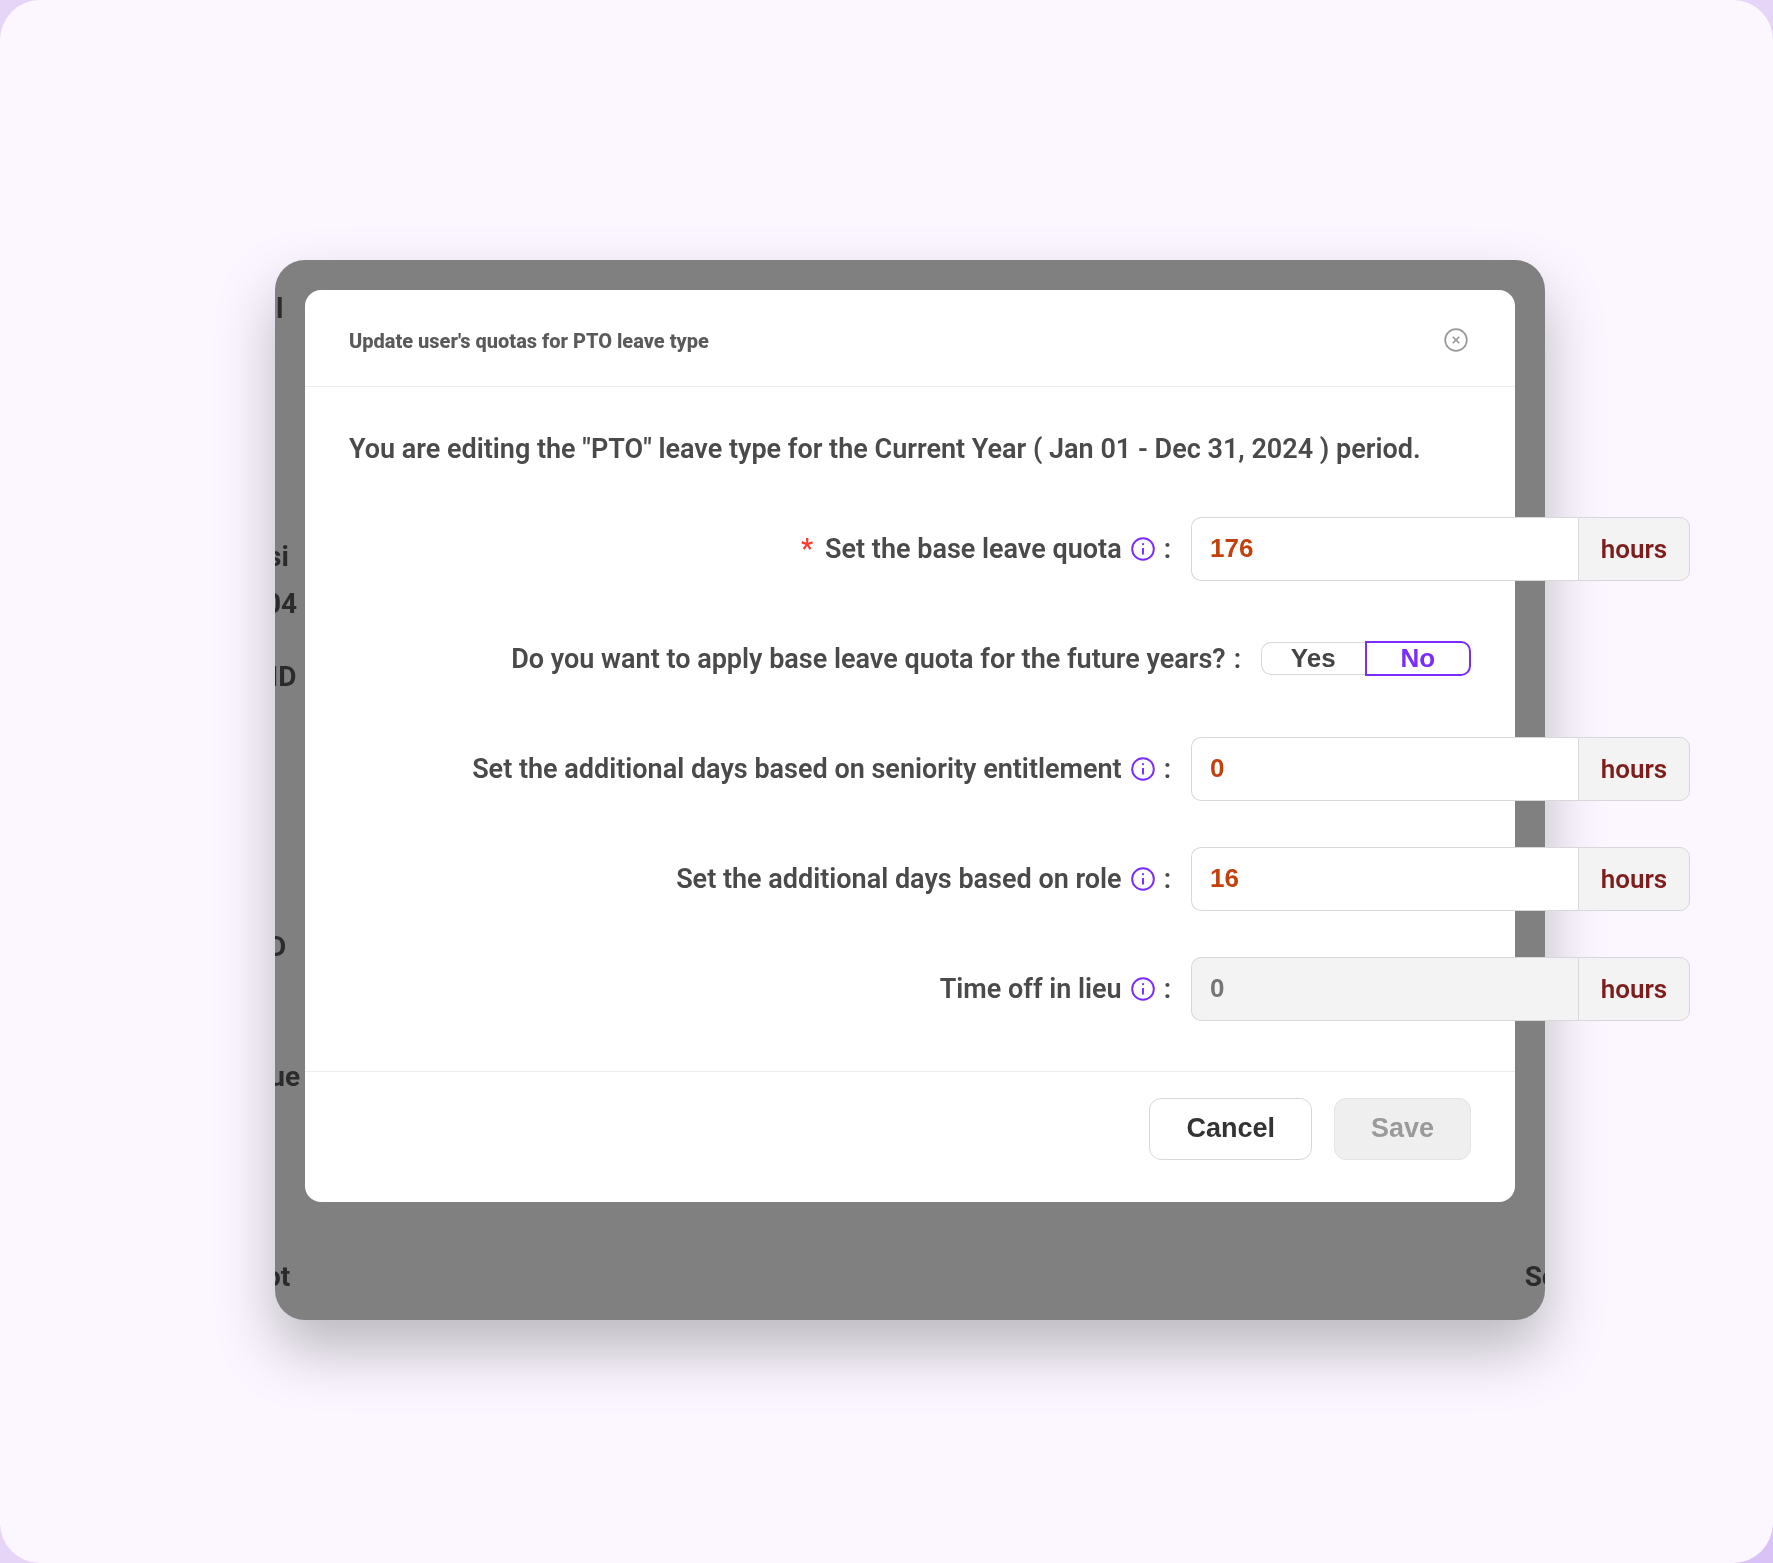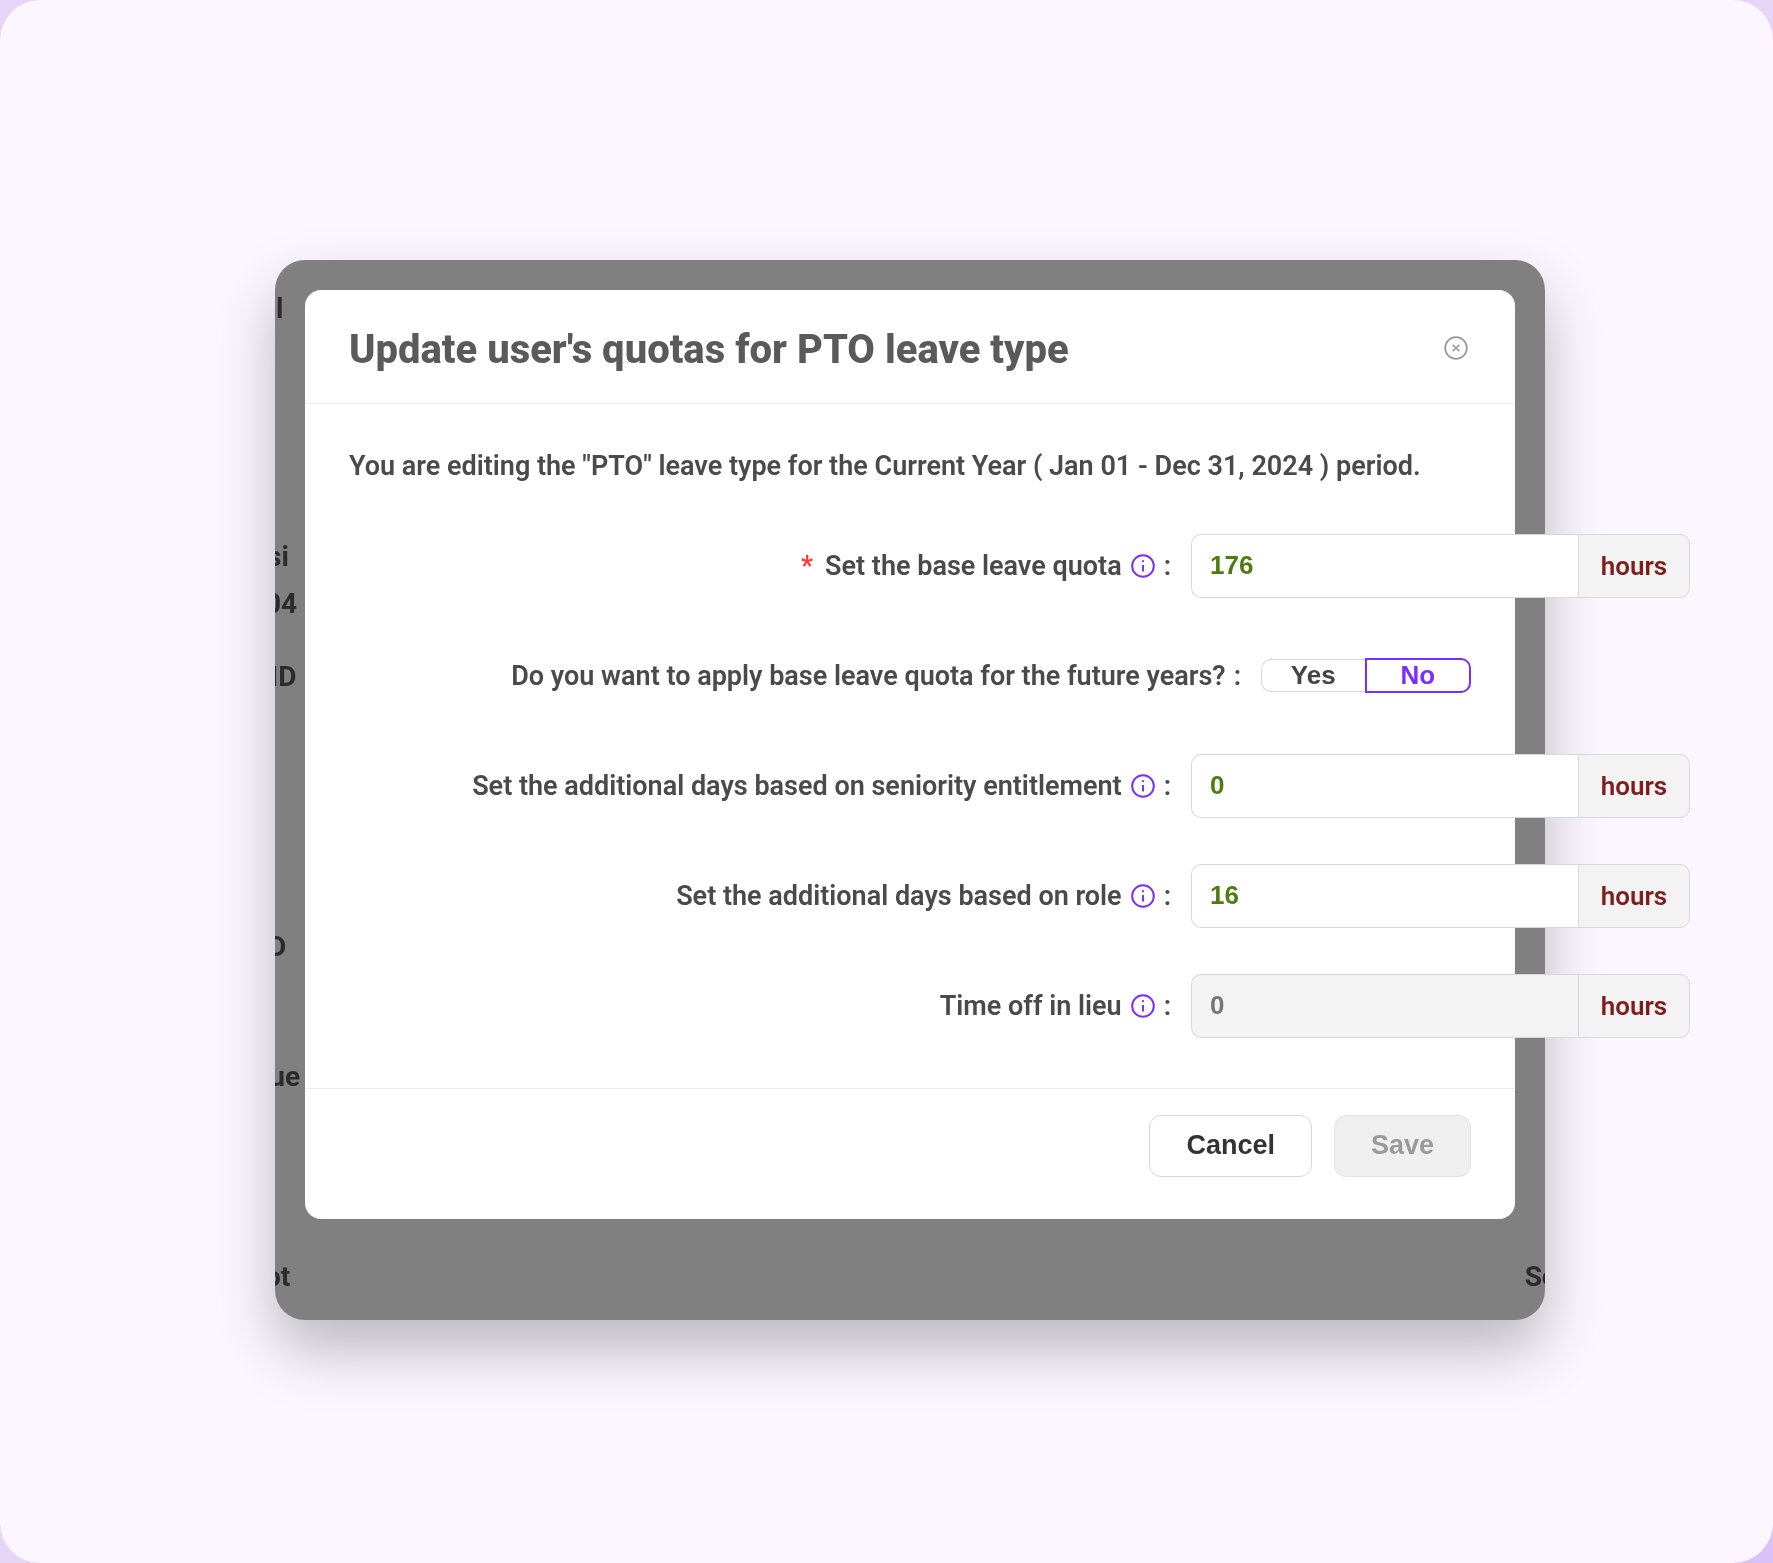--- a/index.html
+++ b/index.html
@@ -62,21 +62,21 @@
     flex-direction: column;
   }
   .modal-header {
     display: flex;
     align-items: center;
     justify-content: space-between;
     padding: 36px 44px 30px 44px;
     border-bottom: 1px solid #ececec;
   }
   .modal-title {
-    font-size: 40px;
+    font-size: 20px;
     font-weight: 800;
     color: #5a5a5a;
   }
   .close-btn {
     width: 30px; height: 30px;
     display:flex; align-items:center; justify-content:center;
     color: #9a9a9a;
     cursor: pointer;
     background: none; border: none;
   }
@@ -124,21 +124,21 @@
     width: 280px; height: 64px;
   }
   .num-input {
     flex: 1;
     border: 1.5px solid #d8d8d8;
     border-right: none;
     border-radius: 10px 0 0 10px;
     padding: 0 18px;
     font-size: 26px;
     font-weight: 600;
-    color: #4d7c0f;
+    color: #c2410c;
     outline: none;
     background: #fff;
   }
   .num-input:disabled {
     background: #f3f3f3;
     color: #9a9a9a;
   }
   .unit {
     display: flex; align-items: center; justify-content:center;
     background: #f3f3f3;

